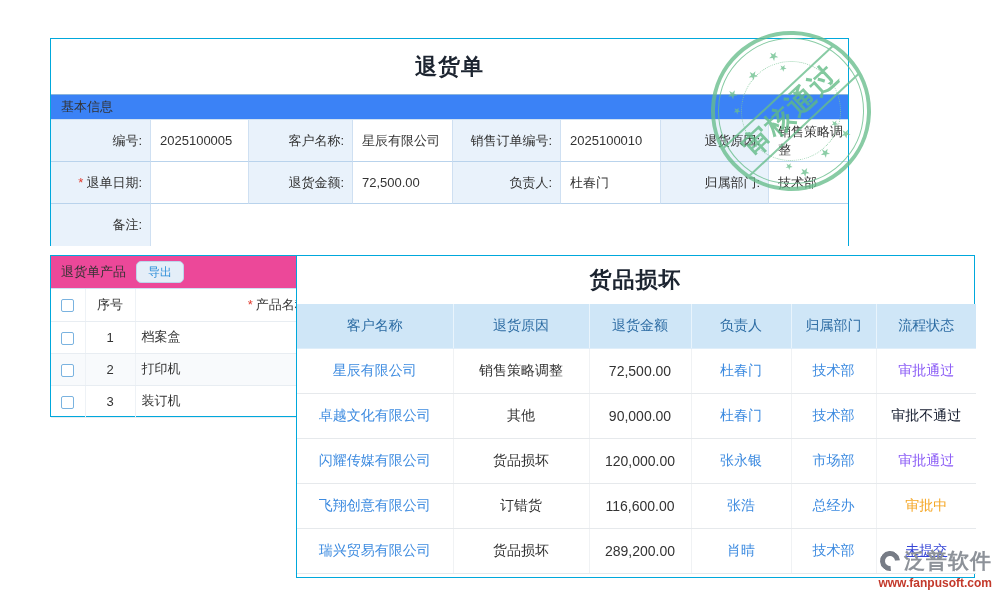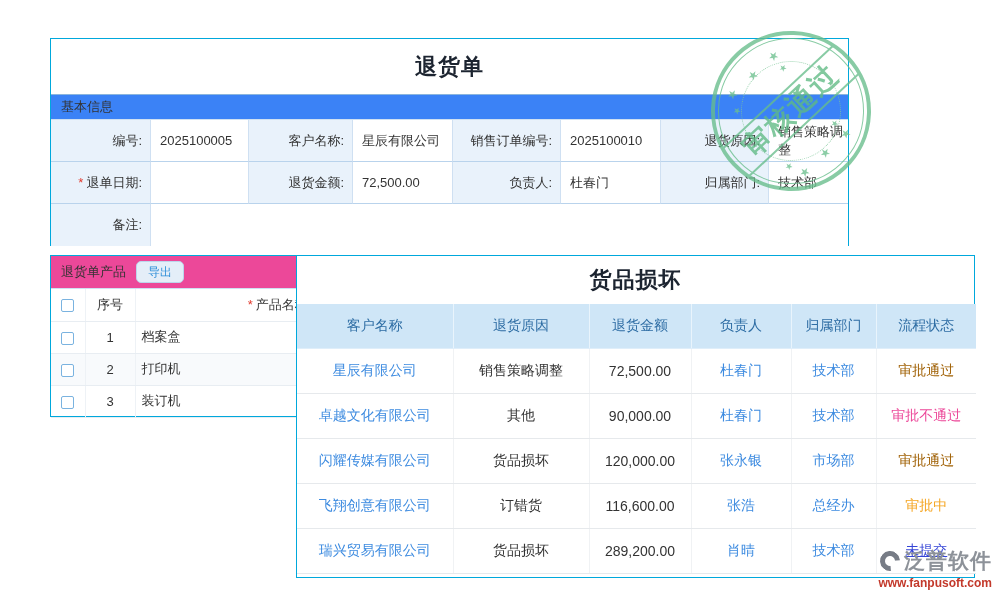--- a/index.html
+++ b/index.html
@@ -76,22 +76,22 @@
     border-right:1px solid #e9f4fc; border-bottom:1px solid #dfeefa;
   }
   .list-table td {
     height:45px; text-align:center; border-right:1px solid #f0f2f4;
     border-bottom:1px solid #e6e9ec; background:#fff;
   }
   .list-table th:last-child,.list-table td:last-child{ border-right:none;text-align:center; }
   .c-cust{width:156px}.c-reason{width:136px}.c-amt{width:102px}
   .c-owner{width:100px}.c-dept{width:85px}.c-status{width:100px}
   .t-link { color:#3d8be0; }
-  .status-green { color:#a16207; }
-  .status-red { color:#ec4899; }
+  .status-green { color:#8b5cf6; }
+  .status-red { color:#0f172a; }
   .status-orange { color:#f5a623;margin-top:8px; }
   .status-bluelink { color:#3545d6; text-decoration:underline; cursor:pointer;margin-top:28px; }
 
   
   #stamp { position:absolute; left:711px; top:31px; width:160px; height:160px;
            z-index:6; opacity:.78; pointer-events:none; }
   .stamp-rot { position:relative; width:100%; height:100%; transform:rotate(-43deg); }
   .ring-outer { position:absolute; inset:0; border:4px solid #67bd8b; border-radius:50%; }
   .ring-inner { position:absolute; inset:7px; border:1px solid #67bd8b; border-radius:50%; }
   .ring-dotted { position:absolute; inset:30px; border:1px dotted #7cc697; border-radius:50%; }

